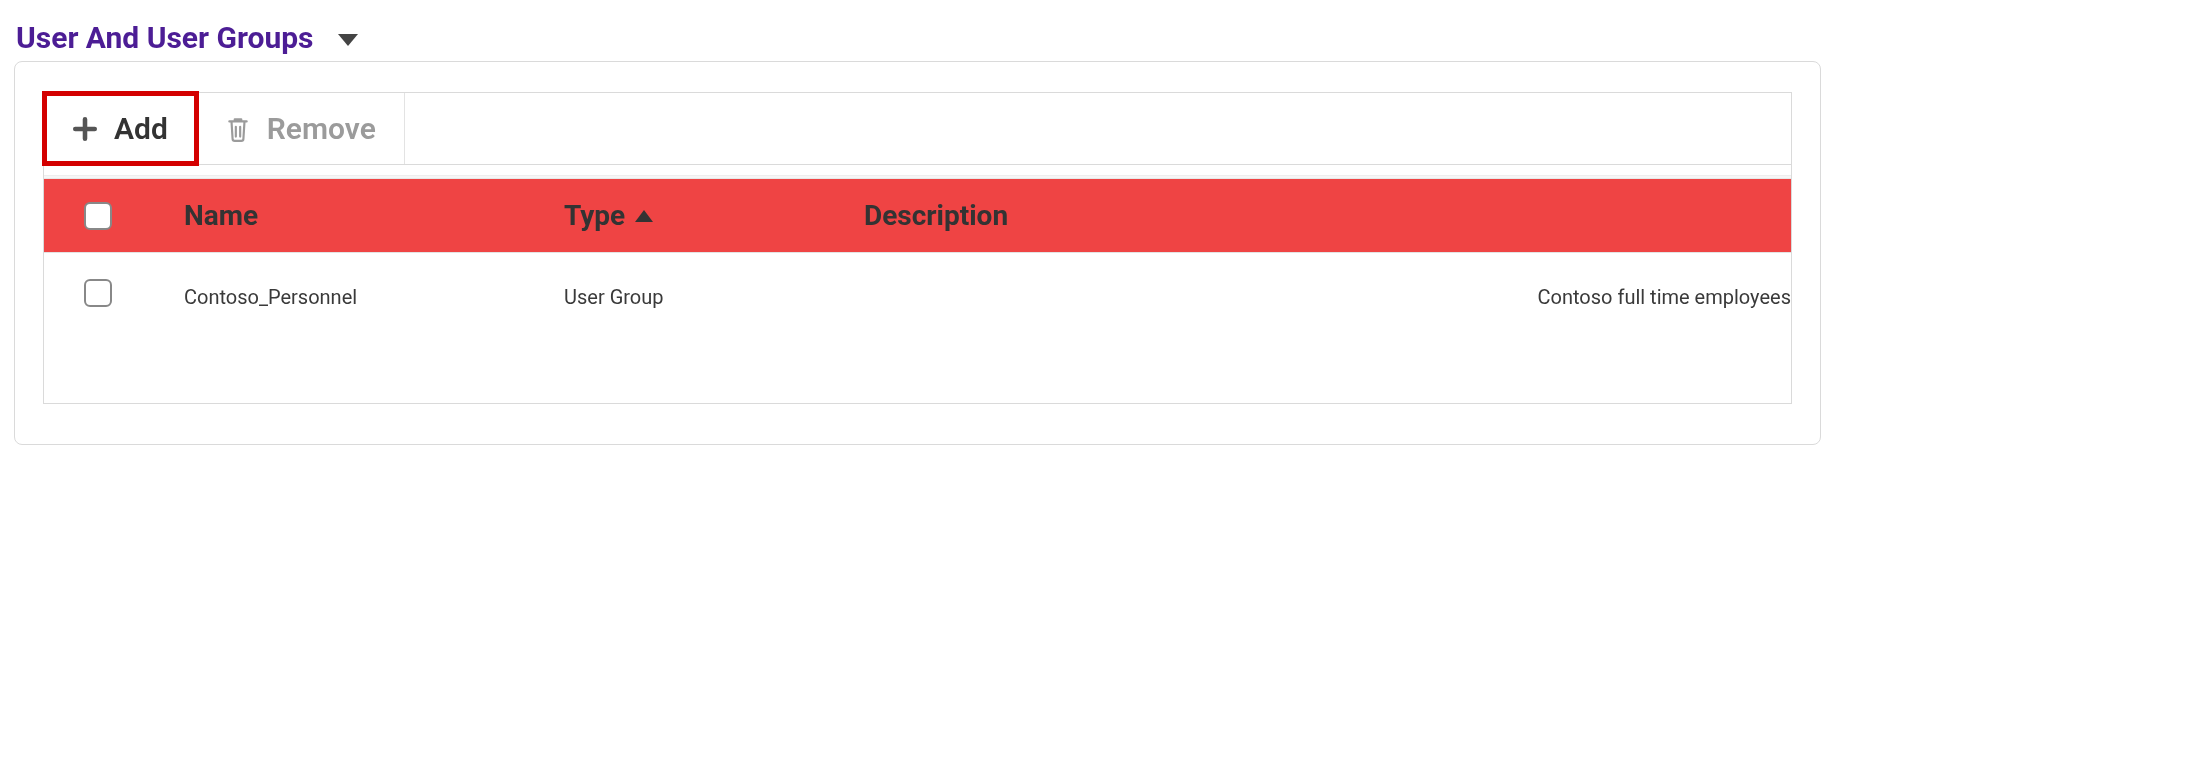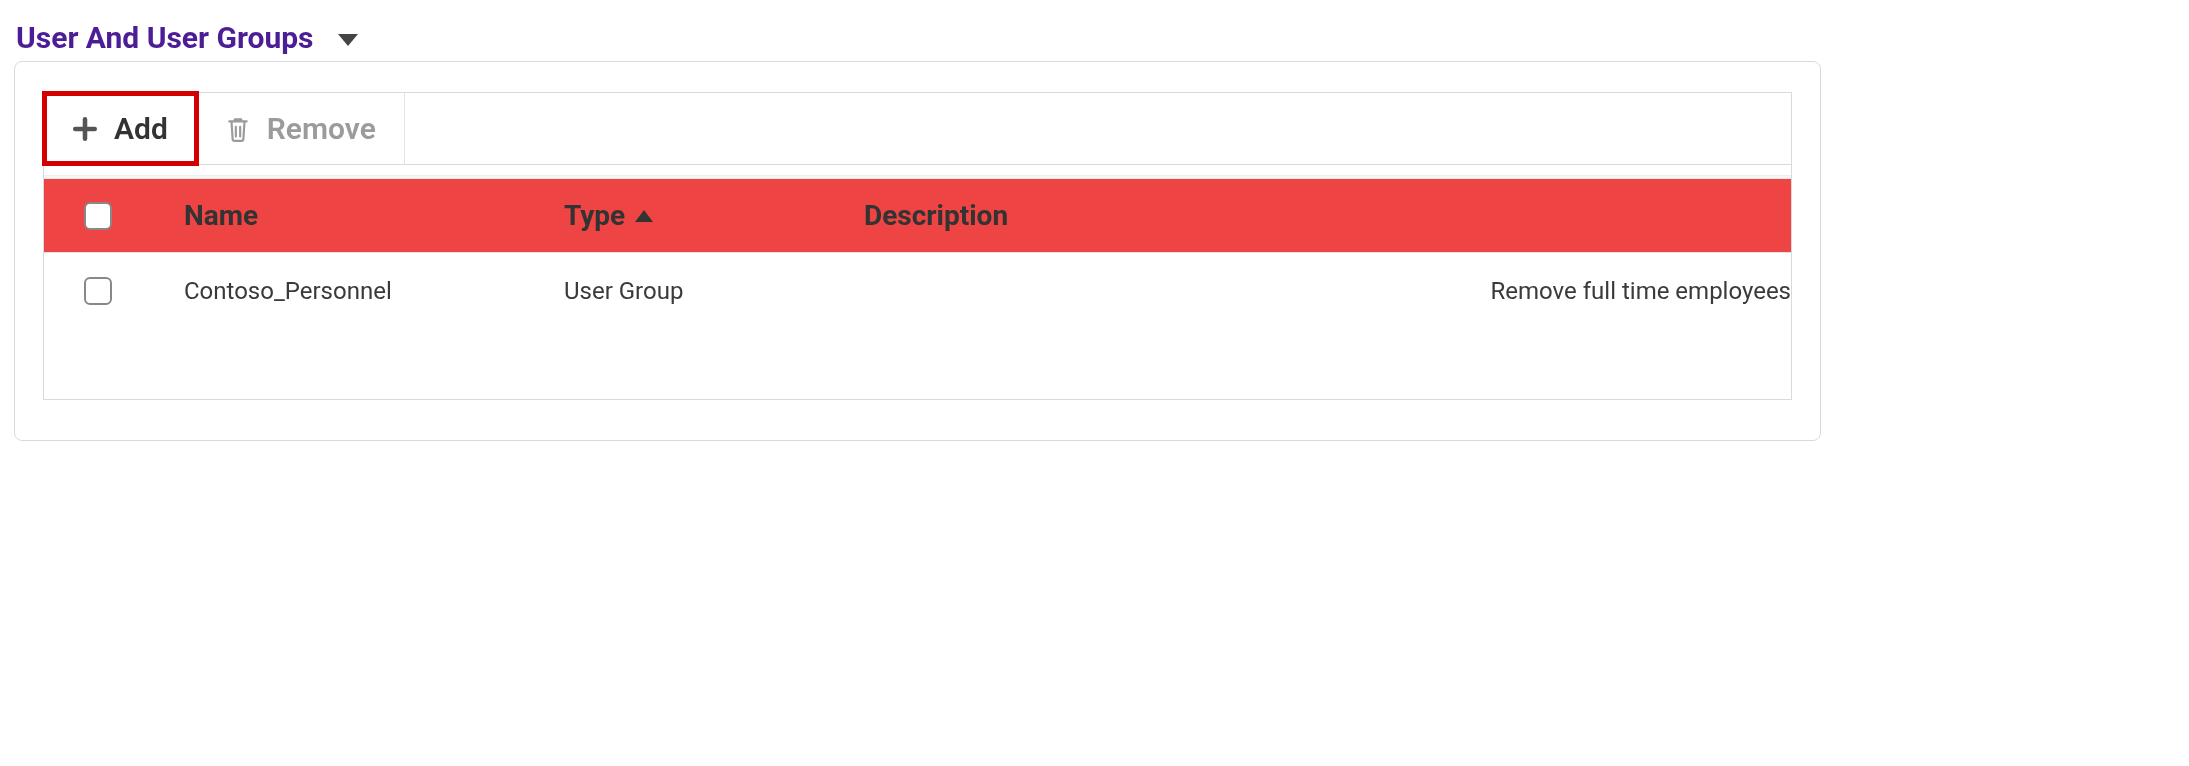--- a/index.html
+++ b/index.html
@@ -121,22 +121,23 @@
       border-bottom: 12px solid #333;
       display: inline-block;
     }
     .trow {
       display: flex;
       align-items: center;
       padding: 24px 0 24px 40px;
       background: #fff;
     }
     .td {
-      font-size: 24px;
+      font-size: 20px;
       color: #3a3a3a;
+      margin-top: 8px;
     }
     .checkbox {
       width: 28px;
       height: 28px;
       border: 2.5px solid #888;
       border-radius: 6px;
       background: #fff;
       cursor: pointer;
     }
     .tbody-spacer {
@@ -192,19 +193,19 @@
         <span>Description</span>
       </div>
     </div>
 
     <div class="trow">
       <div class="col-check">
         <div class="checkbox"></div>
       </div>
       <div class="td col-name">Contoso_Personnel</div>
       <div class="td col-type">User Group</div>
-      <div class="td col-desc">Remove full time employees</div>
+      <div class="td col-desc">Contoso full time employees</div>
     </div>
 
     <div class="tbody-spacer"></div>
 
   </div>
 </div>
 
 </body></html>

